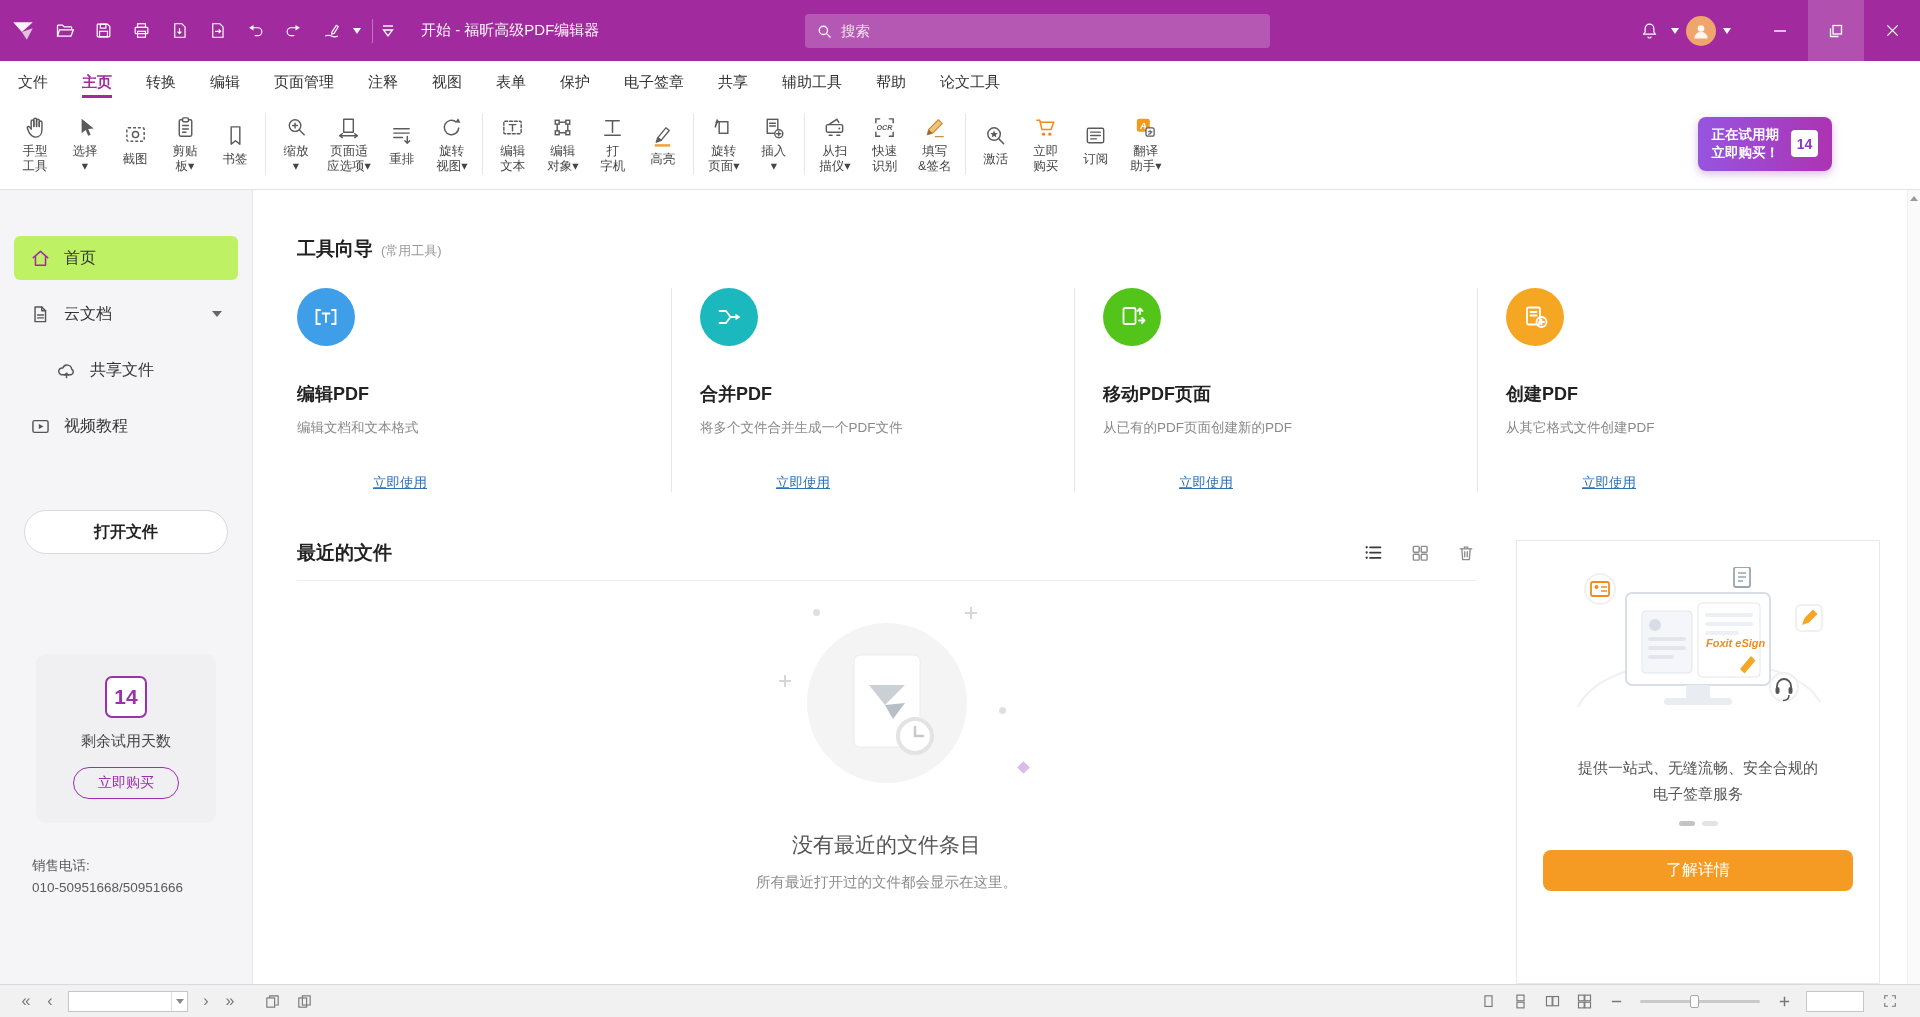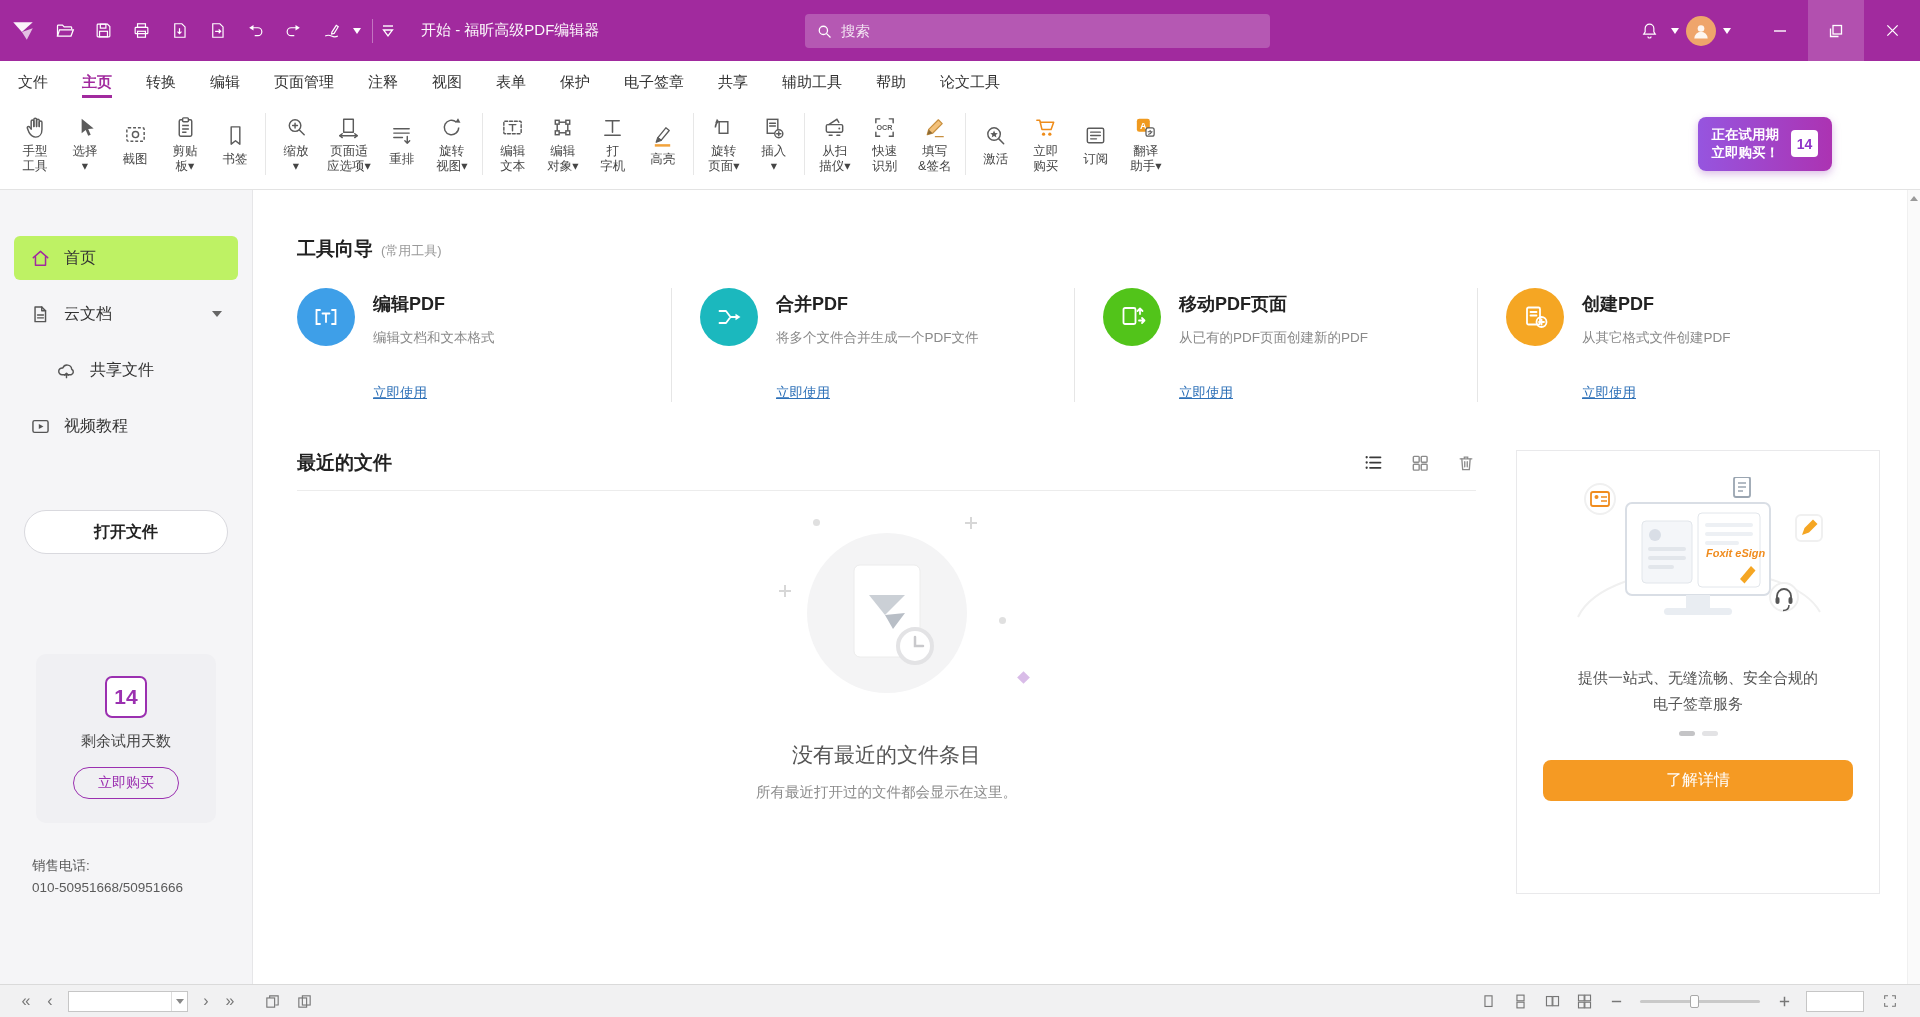--- a/index.html
+++ b/index.html
@@ -26,21 +26,21 @@
   .winbtn.restore { background:rgba(255,255,255,.18); }
 
   
   .menubar { height:37px; background:#fff; display:flex; align-items:stretch; padding:0 18px; gap:34px; flex:none; }
   .mitem { display:flex; align-items:center; font-size:15px; color:#333; border-bottom:3px solid transparent; padding-top:9px; white-space:nowrap; }
   .mitem.active { color:#A12A9E; font-weight:bold; border-bottom-color:#A12A9E; }
 
   
   .ribbon { height:92px; background:#fff; border-bottom:1px solid #E3E3E3; display:flex; align-items:center; padding:0 10px; flex:none; }
   .rbtn { display:flex; flex-direction:column; align-items:center; gap:4px; padding:5px 6px; min-width:50px; border-radius:4px; }
-  .ric { height:27px; display:flex; align-items:flex-end; justify-content:flex-start; }
+  .ric { height:27px; display:flex; align-items:flex-end; justify-content:flex-start;font-style:italic; }
   .rlabel { font-size:12.5px; line-height:15px; color:#454545; text-align:center; white-space:pre-line; }
   .rsep { width:1px; height:62px; background:#E7E7E7; margin:0 5px; flex:none; }
   .trial-badge { margin-left:auto; margin-right:78px; display:flex; align-items:center; gap:12px; background:linear-gradient(90deg,#9655DF,#AC33B2); border-radius:8px; padding:9px 14px; color:#fff; box-shadow:0 3px 8px rgba(150,60,180,.35); }
   .tb-lines { font-size:13.5px; font-weight:bold; line-height:18px; }
   .tb-days { width:27px; height:27px; background:#fff; color:#8F35C9; font-weight:bold; font-size:14px; border-radius:4px; display:flex; align-items:center; justify-content:center; }
 
   
   .main-row { flex:1; display:flex; min-height:0; }
 
   
@@ -65,21 +65,21 @@
   .scroll-up::after { content:""; width:0; height:0; border-left:4px solid transparent; border-right:4px solid transparent; border-bottom:5px solid #9a9a9a; }
   .content-inner { padding:46px 40px 0 44px; height:100%; }
 
   .section-title-row { display:flex; align-items:baseline; gap:8px; }
   .section-title { font-size:19px; font-weight:bold; color:#222; }
   .section-sub { font-size:13px; color:#999; }
 
   .cards { display:flex; margin-top:26px; }
   .card { flex:1; padding-right:28px; position:relative; }
   .card + .card { border-left:1px solid #E6E6E6; padding-left:28px; }
-  .card-top { display:flex; gap:18px; }
+  .card-top { display:flex; gap:32px;flex-direction:column; }
   .card-icon { width:58px; height:58px; border-radius:50%; flex:none; display:flex; align-items:center; justify-content:center; }
   .ci0 { background:#3E9FE8; } .ci1 { background:#1BB8BE; } .ci2 { background:#52C41A; } .ci3 { background:#F5A623; }
   .card-title { font-size:18px; font-weight:bold; color:#222; margin:4px 0 12px; }
   .card-desc { font-size:13.5px; color:#8A8A8A; line-height:1.45; }
   .card-link { display:inline-block; margin:36px 0 0 76px; font-size:13.5px; color:#2E71B8; text-decoration:underline; }
 
   .main-lower { display:flex; gap:40px; margin-top:48px; }
   .recent-area { flex:1; min-width:0; }
   .recent-header { display:flex; align-items:center; padding-bottom:14px; border-bottom:1px solid #ECECEC; }
   .recent-tools { margin-left:auto; display:flex; align-items:center; gap:26px; }

